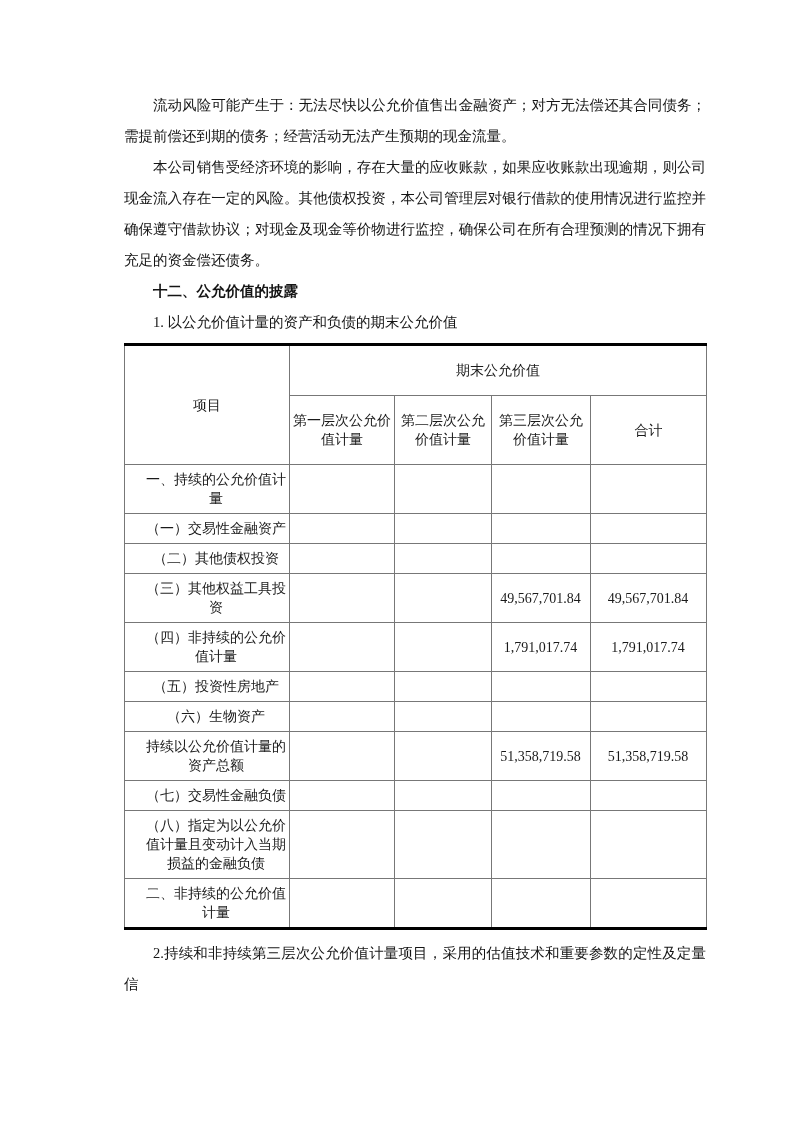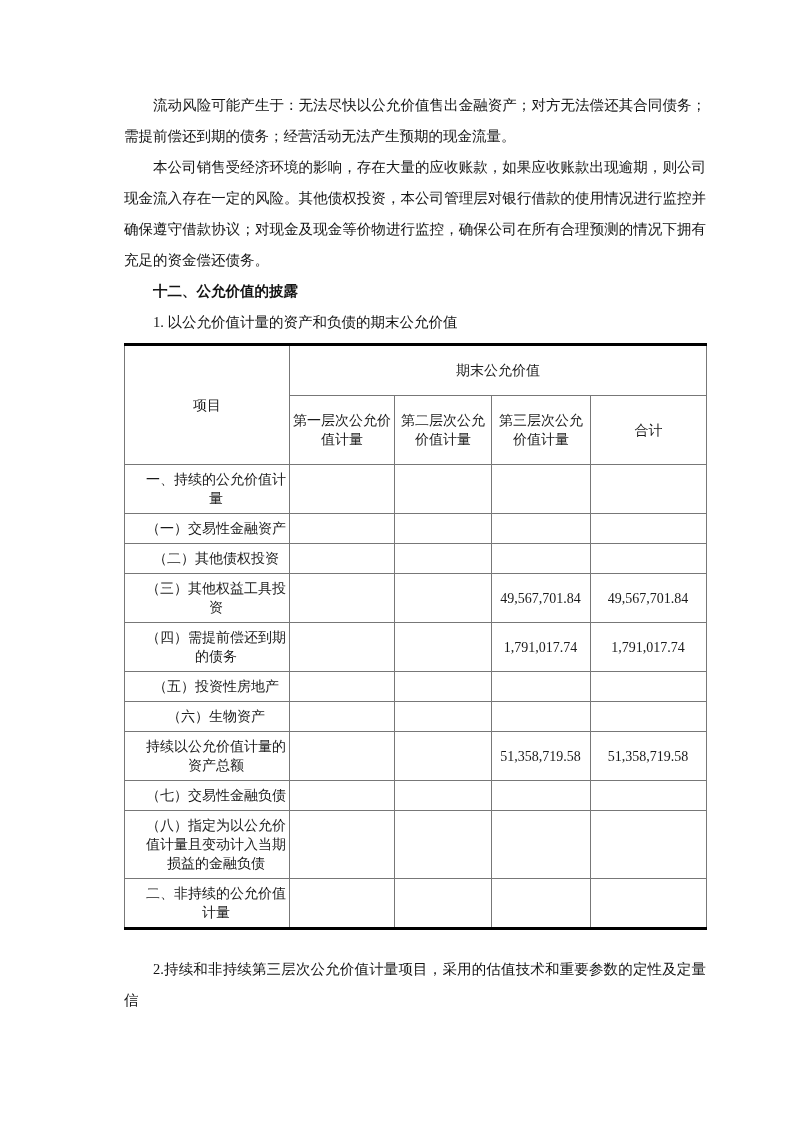--- a/index.html
+++ b/index.html
@@ -43,21 +43,21 @@
     line-height: 19px;
     vertical-align: middle;
     color: #1a1a1a;
   }
   table.fv th { text-align: center; padding: 15px 2px; }
   th.group-head { height: 30px; }
   th.sub-head { height: 40px; }
   td.c-item { text-align: center; padding: 5px 2px 5px 20px; }
   td.c-num  { text-align: center; padding: 5px 3px 5px 2px; }
   td.c-empty { padding: 5px 2px; }
-  .note { margin-top: 24px; }
+  .note { margin-top: 8px; }
 </style>
 </head>
 <body>
 
 <div class="page">
   <div class="content">
 
 
 
 
@@ -113,21 +113,21 @@
             <td class="c-num"></td>
           </tr>
           <tr>
             <td class="c-item">（三）其他权益工具投资</td>
             <td class="c-num c-empty"></td>
             <td class="c-num c-empty"></td>
             <td class="c-num">49,567,701.84</td>
             <td class="c-num">49,567,701.84</td>
           </tr>
           <tr>
-            <td class="c-item">（四）需提前偿还到期的债务</td>
+            <td class="c-item">（四）非持续的公允价值计量</td>
             <td class="c-num c-empty"></td>
             <td class="c-num c-empty"></td>
             <td class="c-num">1,791,017.74</td>
             <td class="c-num">1,791,017.74</td>
           </tr>
           <tr>
             <td class="c-item">（五）投资性房地产</td>
             <td class="c-num c-empty"></td>
             <td class="c-num c-empty"></td>
             <td class="c-num"></td>

